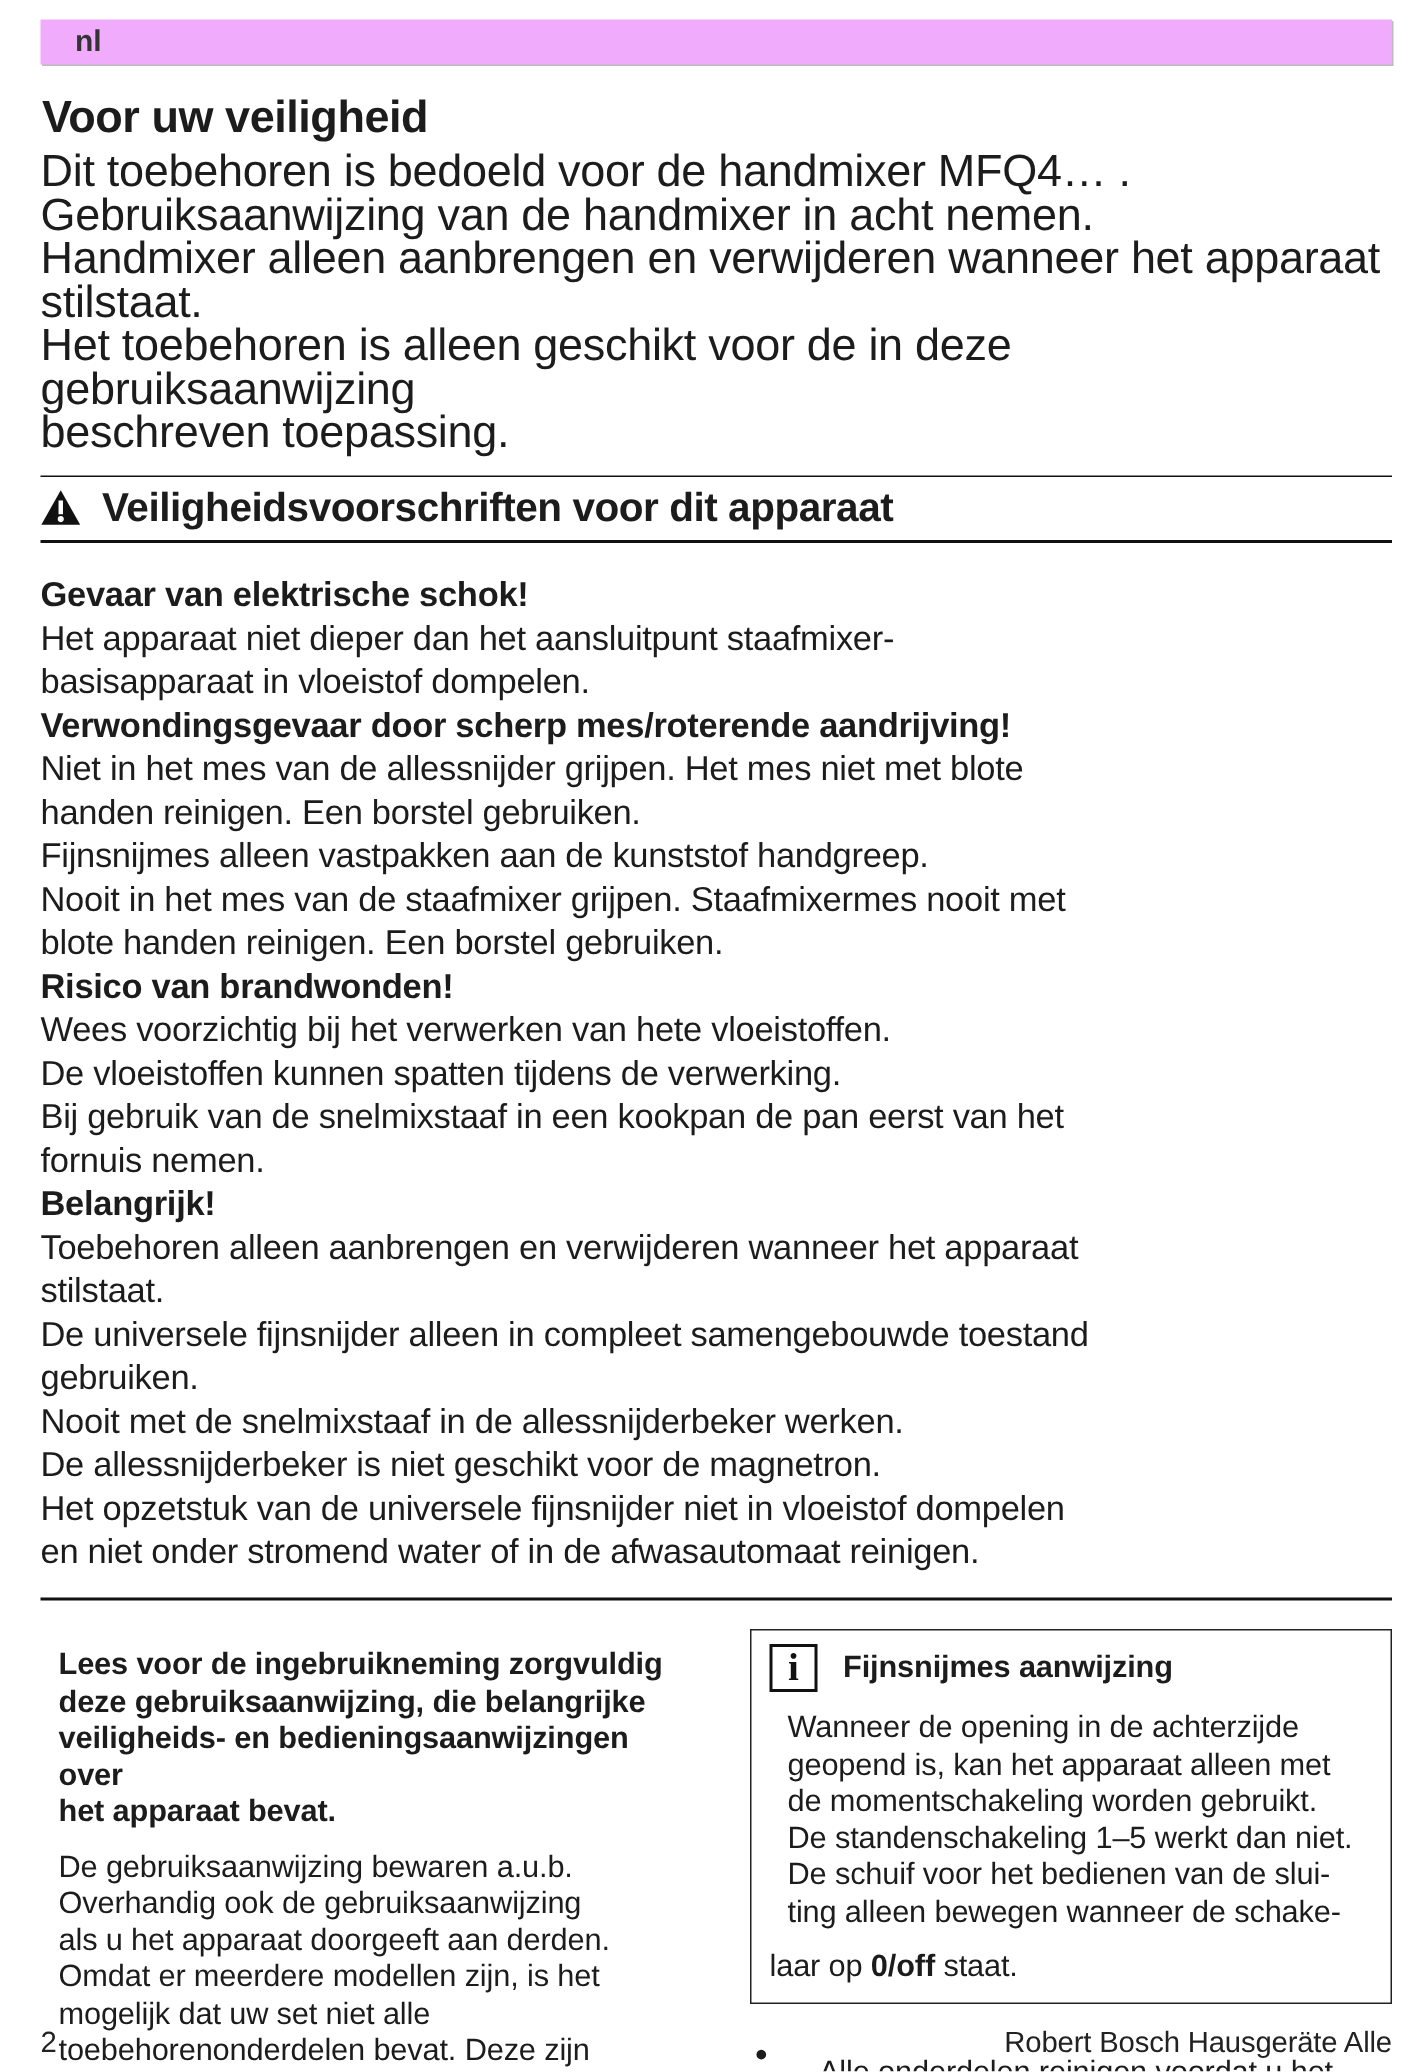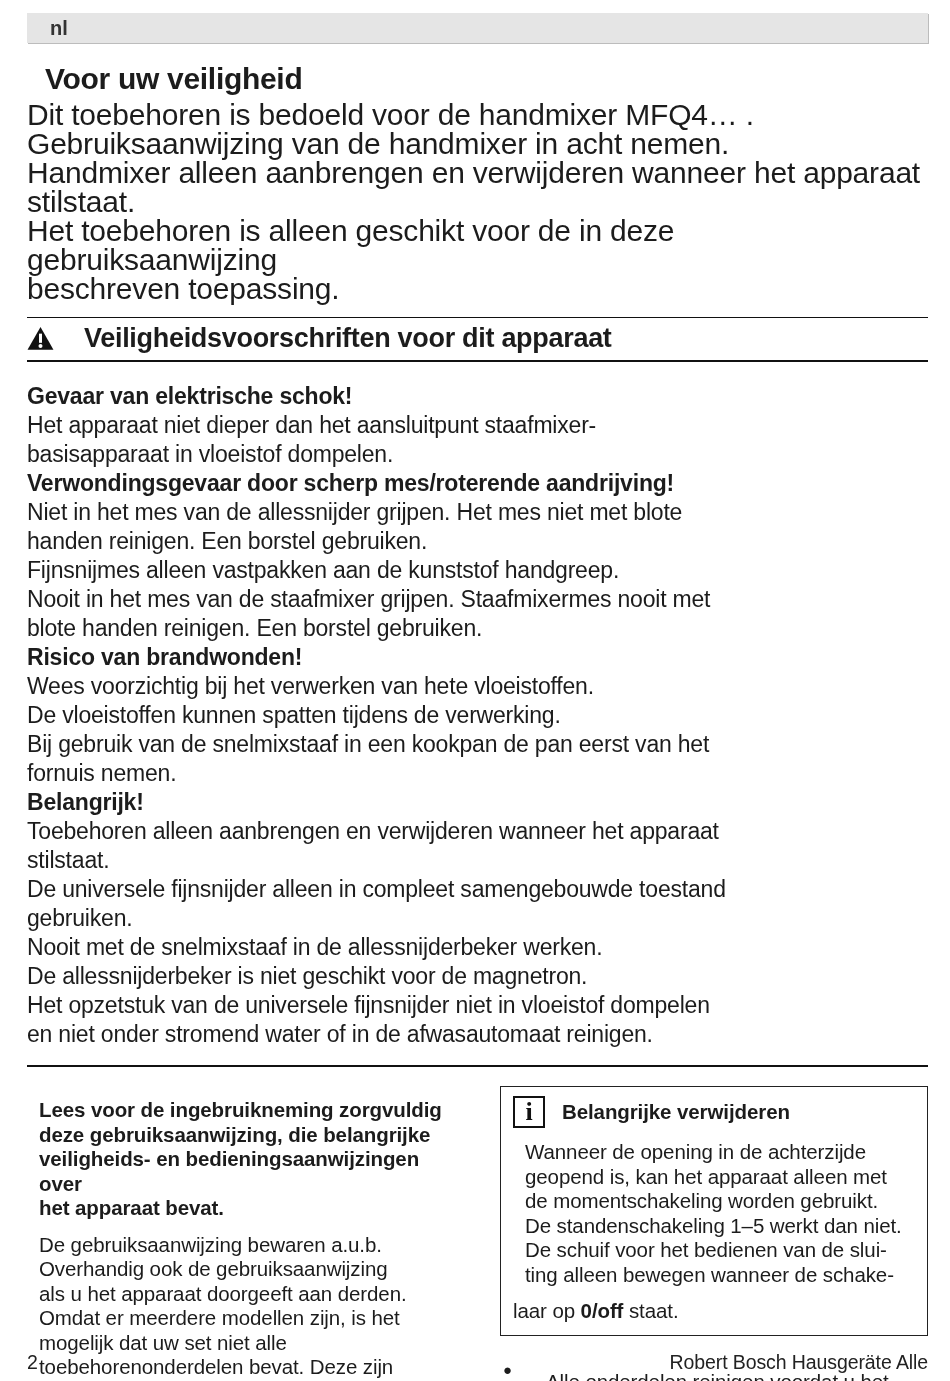--- a/index.html
+++ b/index.html
@@ -11,31 +11,31 @@
     background: #ffffff;
     font-family: "Liberation Sans", sans-serif;
     color: #1c1c1c;
     overflow: hidden;
   }
   .content { padding: 0 22px 0 27px; }
 
   .lang-bar {
     margin-top: 13px;
     height: 30px;
-    background: #e5e5e5;
+    background: #f0abfc;
     font-size: 20px;
     font-weight: bold;
     color: #333;
     line-height: 30px;
     padding-left: 23px;
     box-shadow: 1px 1px 0 #bcbcbc;
   }
 
   h1.section-title {
-    margin: 19px 0 4px 18px;
+    margin: 19px 0 4px 1px;
     font-size: 30px;
     line-height: 34px;
     font-weight: bold;
     letter-spacing: -0.3px;
   }
 
   .body-text {
     margin: 0;
     font-size: 30px;
     line-height: 29px;
@@ -45,21 +45,21 @@
 
   .warn-heading-block {
     margin-top: 14px;
     border-top: 1.5px solid #111;
     border-bottom: 2.5px solid #111;
     padding: 5px 0 6px 0;
   }
   .warn-heading {
     display: flex;
     align-items: center;
-    gap: 30px;
+    gap: 14px;
     font-size: 27px;
     font-weight: bold;
     letter-spacing: -0.3px;
   }
   .warn-triangle { width: 27px; height: 25px; flex: 0 0 auto; }
 
   .warnings { margin-top: 20px; }
   .warnings p { margin: 0; font-size: 23px; line-height: 29px; white-space: pre-line; letter-spacing: -0.2px; }
   .warnings p.bold { font-weight: bold; }
 
@@ -209,21 +209,21 @@
 mogelijk dat uw set niet alle
 toebehorenonderdelen bevat. Deze zijn
 afzonderlijk verkrijgbaar bij de
 klantenservice.</p>
       </div>
 
       <div class="col-right">
         <div class="info-box">
           <div class="info-box-header">
             <div class="info-icon">i</div>
-            <span class="info-box-title">Belangrijke verwijderen</span>
+            <span class="info-box-title">Fijnsnijmes aanwijzing</span>
           </div>
           <p class="small-text">Wanneer de opening in de achterzijde
 geopend is, kan het apparaat alleen met
 de momentschakeling worden gebruikt.
 De standenschakeling 1–5 werkt dan niet.
 De schuif voor het bedienen van de slui-
 ting alleen bewegen wanneer de schake-</p>
           <p class="info-box-lastline"><span>laar op </span><b>0/off</b><span> staat.</span></p>
         </div>
 

